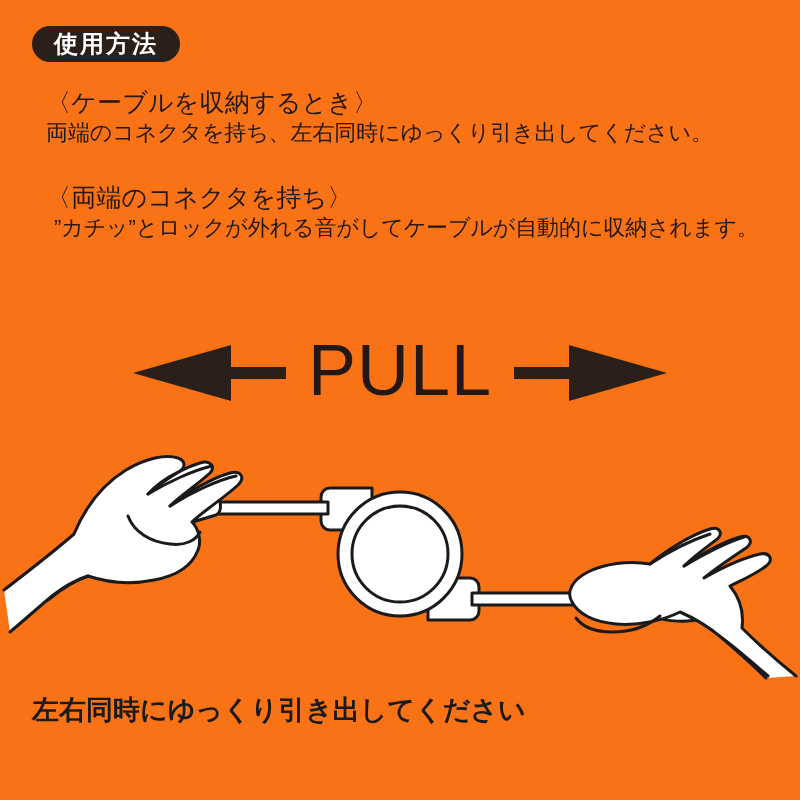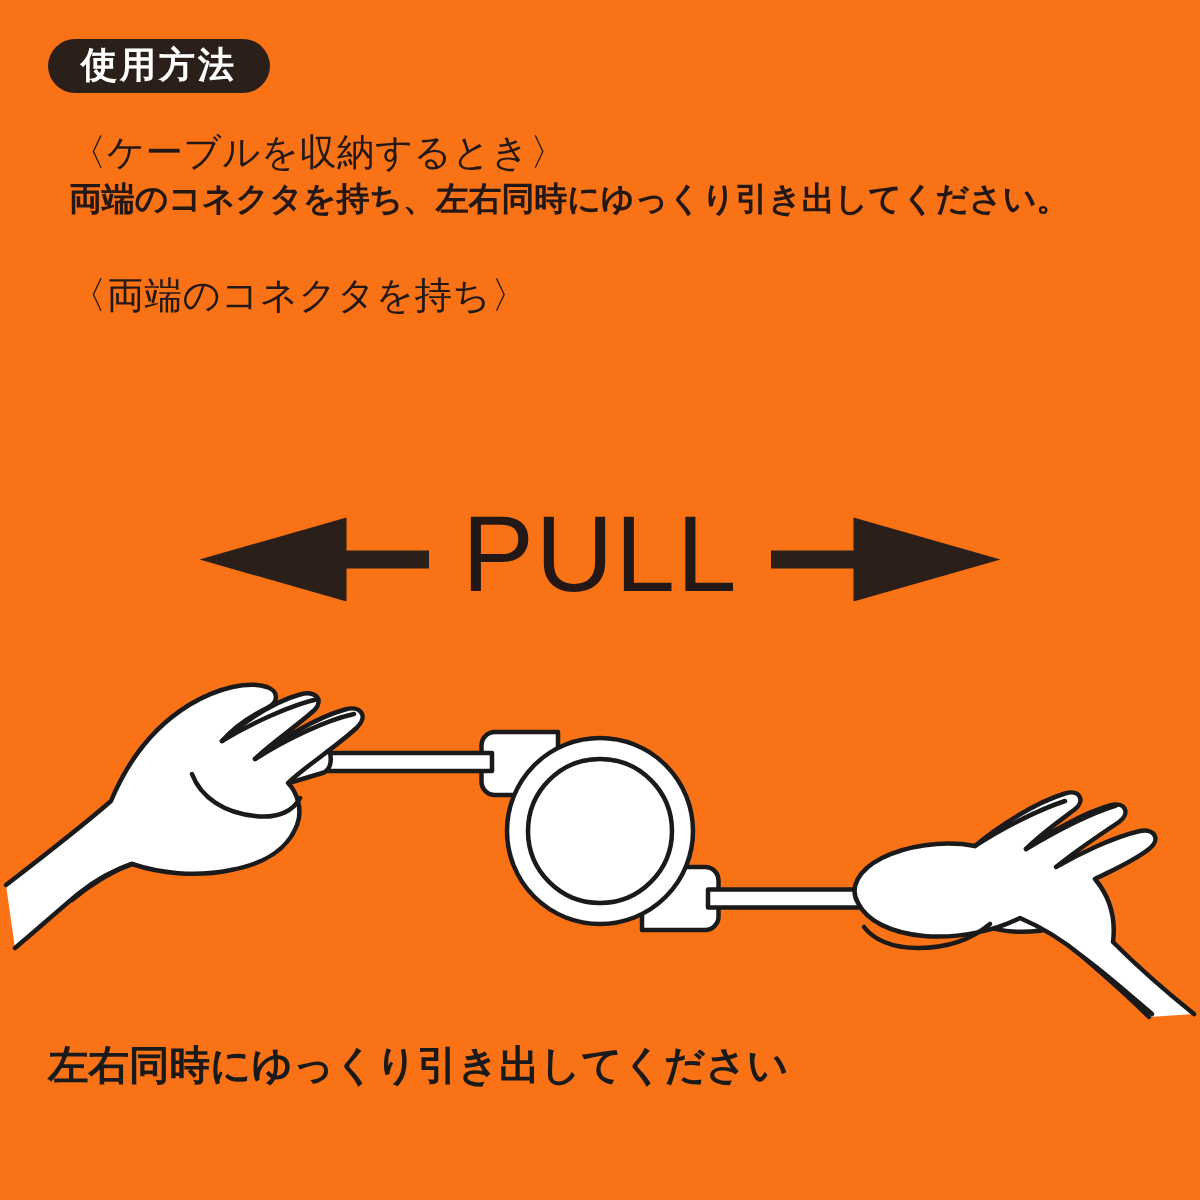--- a/index.html
+++ b/index.html
@@ -53,21 +53,21 @@
   .block-heading {
     font-size: 25px;
     font-weight: normal;
     line-height: 1.18;
     color: #231815;
     white-space: nowrap;
     letter-spacing: 0.2px;
   }
   .block-body {
     font-size: 22px;
-    font-weight: bold;
+    font-weight: normal;
     line-height: 1.38;
     color: #231815;
     white-space: nowrap;
     letter-spacing: -0.1px;
   }
   .block-body .line2 {
     padding-left: 8px;
   }
 
   #block-pull   { top: 88px; }
@@ -131,20 +131,21 @@
   <div class="block" id="block-pull">
     <div class="block-heading">〈ケーブルを収納するとき〉</div>
     <div class="block-body">
       <div>両端のコネクタを持ち、左右同時にゆっくり引き出してください。</div>
     </div>
   </div>
 
   <div class="block" id="block-retract">
     <div class="block-heading">〈両端のコネクタを持ち〉</div>
     <div class="block-body">
+      <div class="line2">”カチッ”とロックが外れる音がしてケーブルが自動的に収納されます。</div>
     </div>
   </div>
 
   <div class="pull-banner">
     <svg width="800" height="80" viewBox="0 0 800 80" style="position:absolute;left:0;top:0;">
 
       <g fill="#2b2019">
         <polygon points="133,41 231,13 231,69"></polygon>
         <rect x="228" y="35" width="58" height="12"></rect>
       </g>

